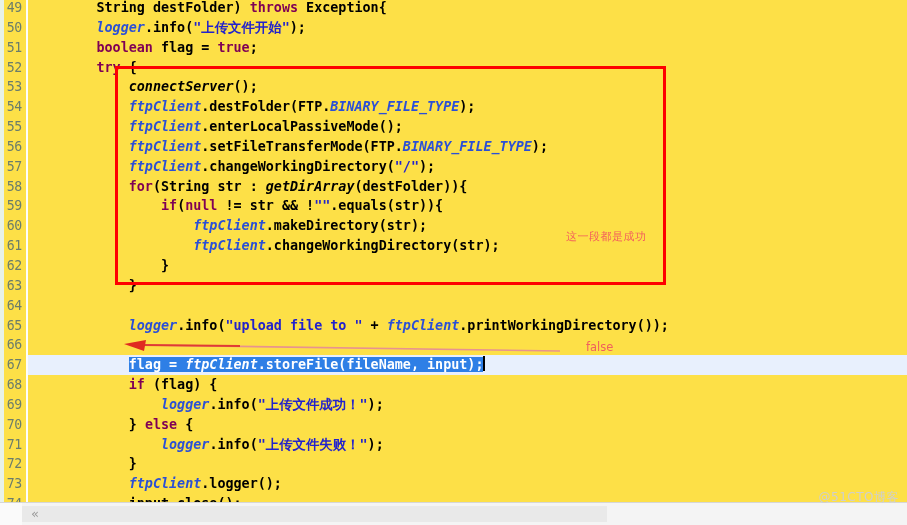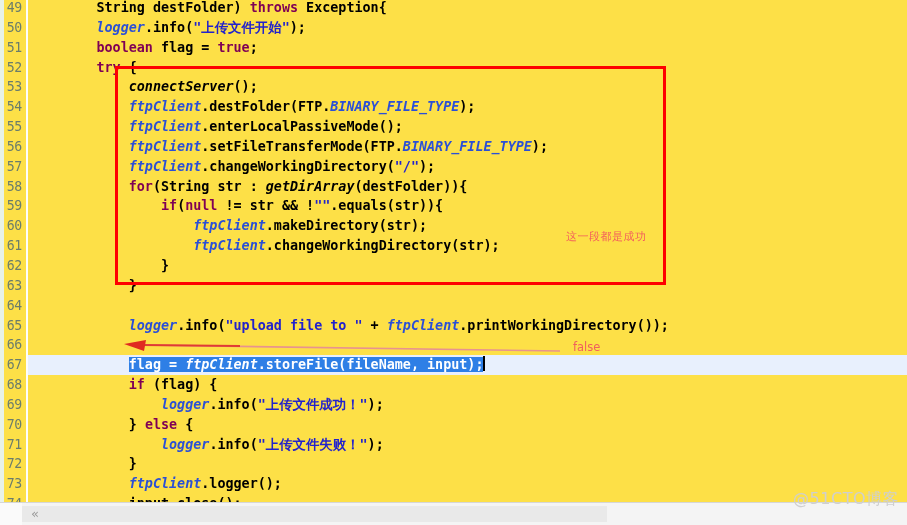--- a/index.html
+++ b/index.html
@@ -143,36 +143,36 @@
     position: absolute;
     left: 120px;
     top: 340px;
     width: 570px;
     height: 18px;
     z-index: 8;
   }
 
   #note-false {
     position: absolute;
-    left: 573px;
+    left: 586px;
     top: 340px;
     color: #f0605d;
     font-size: 11.5px;
     font-family: "DejaVu Sans", "Liberation Sans", sans-serif;
     font-weight: normal;
     z-index: 9;
   }
 
   
   #watermark {
     position: absolute;
     right: 8px;
     top: 489px;
     color: #cfcfcf;
-    font-size: 16px;
+    font-size: 12px;
     font-family: "DejaVu Sans", "Liberation Sans", sans-serif;
     letter-spacing: 0.5px;
     z-index: 12;
     white-space: nowrap;
   }
 
   
   #hscroll {
     position: absolute;
     left: 0; top: 502px;

